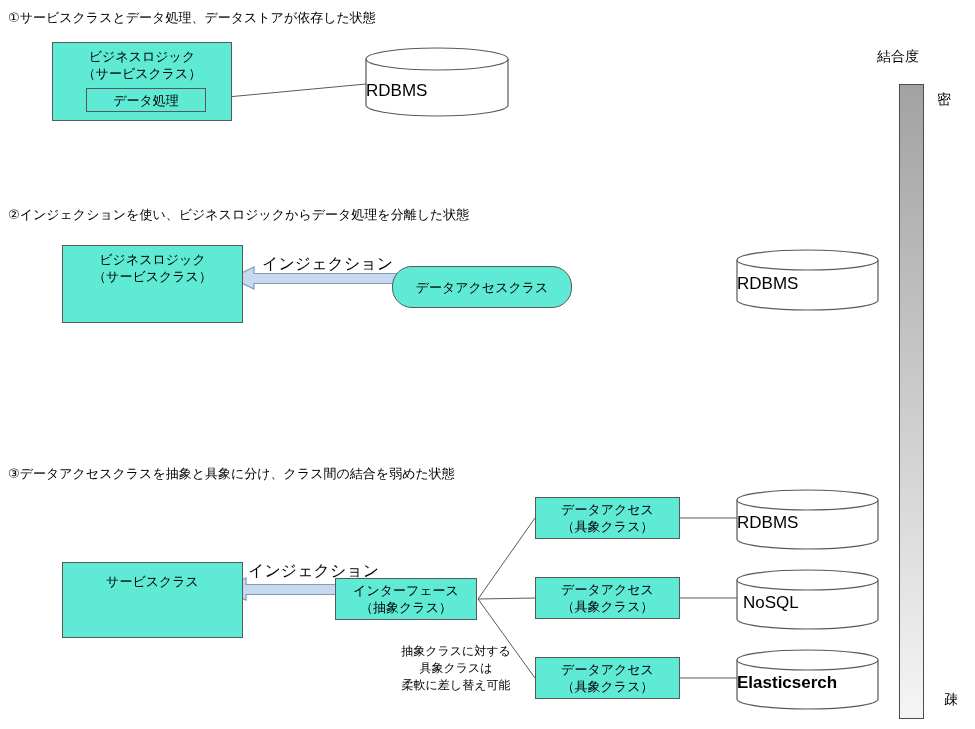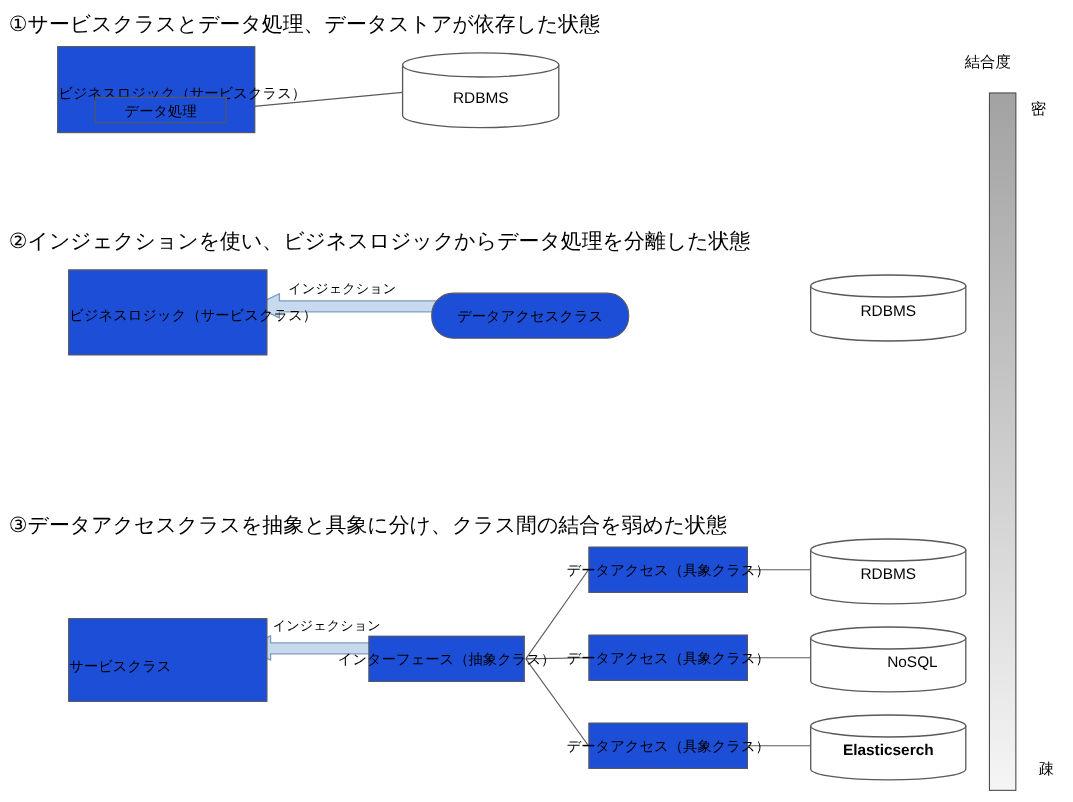--- a/index.html
+++ b/index.html
@@ -1,27 +1,27 @@
 <!DOCTYPE html>
 <html><head>
 <meta charset="utf-8">
 <style>
   html,body{margin:0;padding:0;background:#fff;}
   body{font-family:"Liberation Sans","DejaVu Sans",sans-serif;color:#000;}
   .canvas{position:relative;width:975px;height:729px;background:#fff;overflow:hidden;}
   .layer{position:absolute;left:0;top:0;}
   .abs{position:absolute;}
-  .title{font-size:19px;white-space:nowrap;}
-  .box{position:absolute;border:1px solid #595959;background:#1d4ed8;box-sizing:border-box;
-       display:flex;flex-direction:row;align-items:center;font-size:13px;line-height:17px;}
+  .title{font-size:13px;white-space:nowrap;}
+  .box{position:absolute;border:1px solid #595959;background:#5eead4;box-sizing:border-box;
+       display:flex;flex-direction:column;align-items:center;font-size:13px;line-height:17px;}
   .box .bl{white-space:nowrap;}
   .top-align{justify-content:flex-start;padding-top:5px;}
   .center-align{justify-content:center;}
-  .small{font-size:12px;white-space:nowrap;}
-  .cyl-label{position:absolute;text-align:center;font-size:14px;}
+  .small{font-size:16px;white-space:nowrap;}
+  .cyl-label{position:absolute;font-size:17px;}
   .note{position:absolute;text-align:center;font-size:12px;line-height:17px;}
   .side-label{position:absolute;font-size:14px;white-space:nowrap;}
 </style>
 </head>
 <body>
 
 <div class="canvas">
 
   <svg class="layer" width="975" height="729" viewBox="0 0 975 729">
     <defs>
@@ -108,24 +108,29 @@
   </div>
   <div class="box center-align" style="left:535px;top:577px;width:145px;height:42px;">
     <div class="bl">データアクセス</div>
     <div class="bl">（具象クラス）</div>
   </div>
   <div class="box center-align" style="left:535px;top:657px;width:145px;height:42px;">
     <div class="bl">データアクセス</div>
     <div class="bl">（具象クラス）</div>
   </div>
 
+  <div class="note" style="left:393px;top:643px;width:126px;">
+    <div>抽象クラスに対する</div>
+    <div>具象クラスは</div>
+    <div>柔軟に差し替え可能</div>
+  </div>
 
   <div class="cyl-label" style="left:366px;top:81px;width:142px;">RDBMS</div>
   <div class="cyl-label" style="left:737px;top:274px;width:141px;">RDBMS</div>
   <div class="cyl-label" style="left:737px;top:513px;width:141px;">RDBMS</div>
-  <div class="cyl-label" style="left:754px;top:593px;width:119px;padding-left:16px;">NoSQL</div>
+  <div class="cyl-label" style="left:727px;top:593px;width:119px;padding-left:16px;">NoSQL</div>
   <div class="cyl-label" style="left:737px;top:673px;width:141px;font-weight:bold;">Elasticserch</div>
 
   <div class="side-label" style="left:877px;top:48px;text-align:center;">結合度</div>
   <div class="side-label" style="left:937px;top:91px;">密</div>
   <div class="side-label" style="left:944px;top:691px;">疎</div>
 
 </div>
 
 </body></html>

